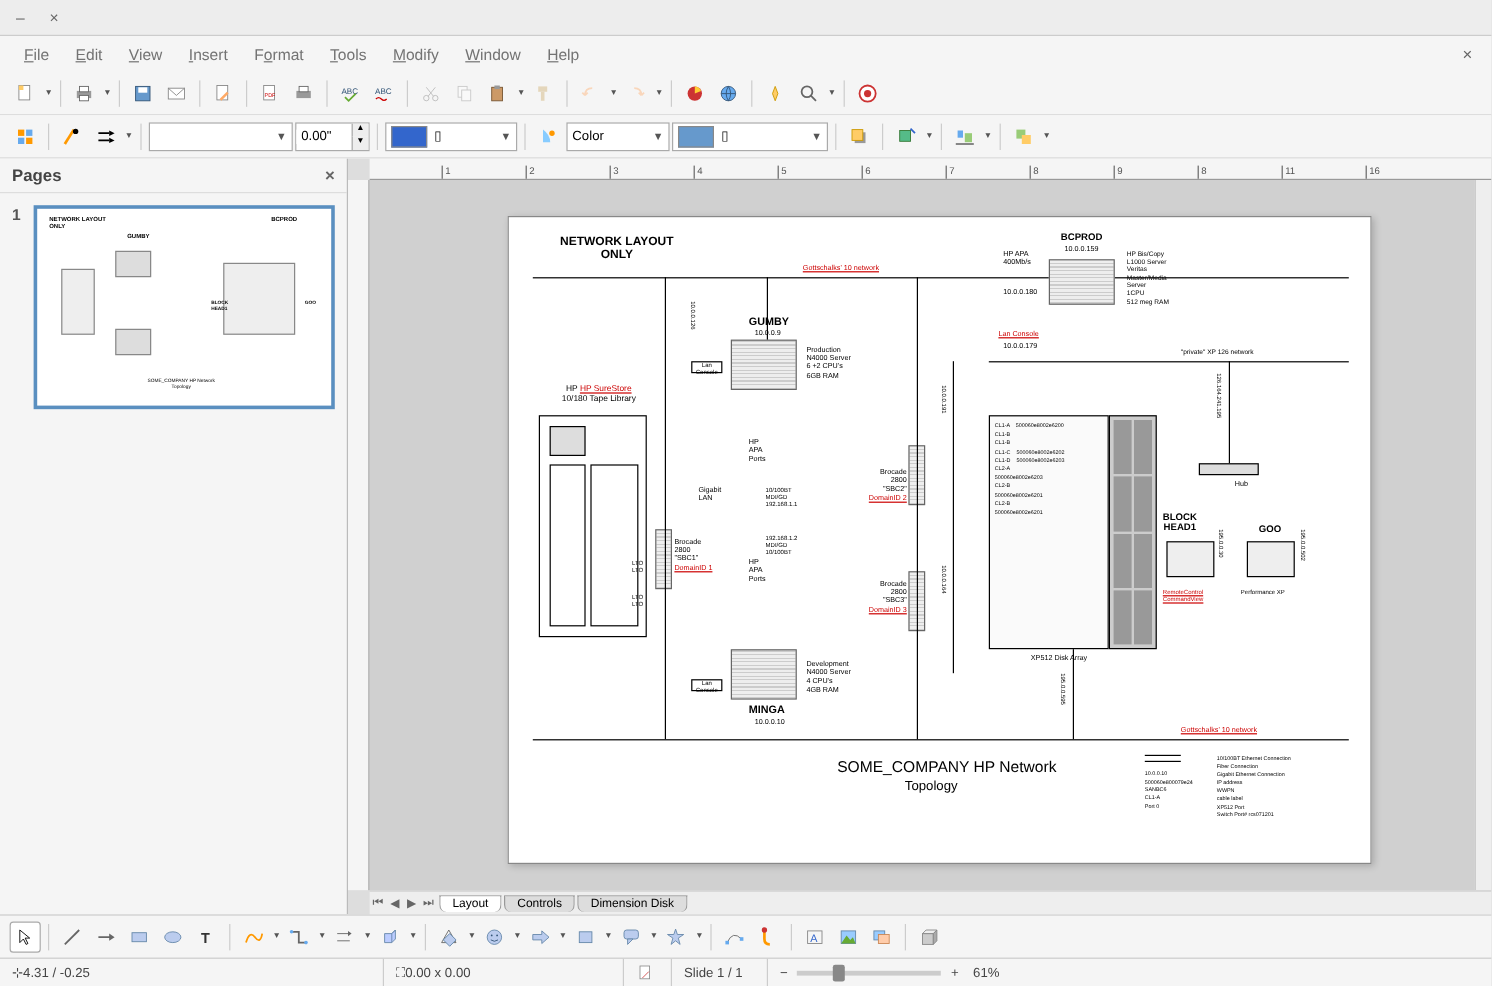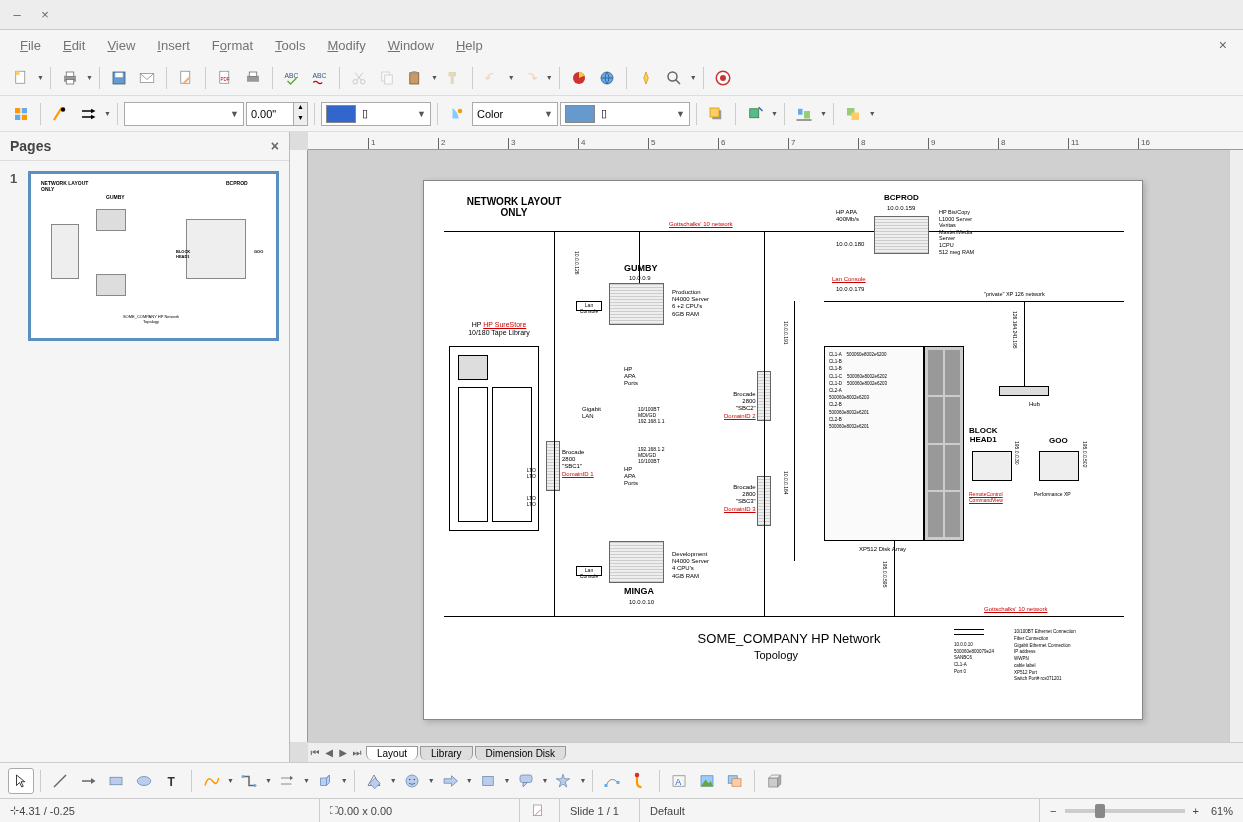--- a/index.html
+++ b/index.html
@@ -507,21 +507,21 @@
       <div class="scrollbar-v"></div>
     </div>
     <div class="tabs-row">
       <div class="tab-nav">
         <span>⏮</span>
         <span>◀</span>
         <span>▶</span>
         <span>⏭</span>
       </div>
       <div class="sheet-tab">Layout</div>
-      <div class="sheet-tab inactive">Library</div>
+      <div class="sheet-tab inactive">Controls</div>
       <div class="sheet-tab inactive">Dimension Disk</div>
     </div>
   </div>
 </div>
 
 <div class="bottom-toolbar">
   <div class="tb-btn" style="border:1px solid #aaa;background:#fff">
       <svg class="icon" viewBox="0 0 24 24">
         <path d="M6 4 L6 18 L10 14 L13 20 L15 19 L12 13 L17 13 Z" fill="#fff" stroke="#000"></path>
       </svg>
@@ -669,21 +669,20 @@
 <div class="statusbar">
   <div class="status-cell" style="width:320px">⊹ <span>4.31 / -0.25</span></div>
   <div class="status-cell" style="width:200px">⛶ <span>0.00 x 0.00</span></div>
   <div class="status-cell" style="width:40px">
       <svg width="16" height="16" viewBox="0 0 24 24">
         <rect x="5" y="3" width="12" height="16" fill="#fff" stroke="#888"></rect>
         <path d="M8 18 L16 10" stroke="#c33"></path>
       </svg>
     </div>
   <div class="status-cell" style="width:80px">Slide 1 / 1</div>
-  <div class="status-cell wide">Default</div>
   <div class="status-cell" style="border:none">
     <span style="cursor:pointer">−</span>
     <div class="zoom-slider">
         <div class="zoom-thumb"></div>
       </div>
     <span style="cursor:pointer">+</span>
     <span style="margin-left:12px">61%</span>
   </div>
 </div>
 

